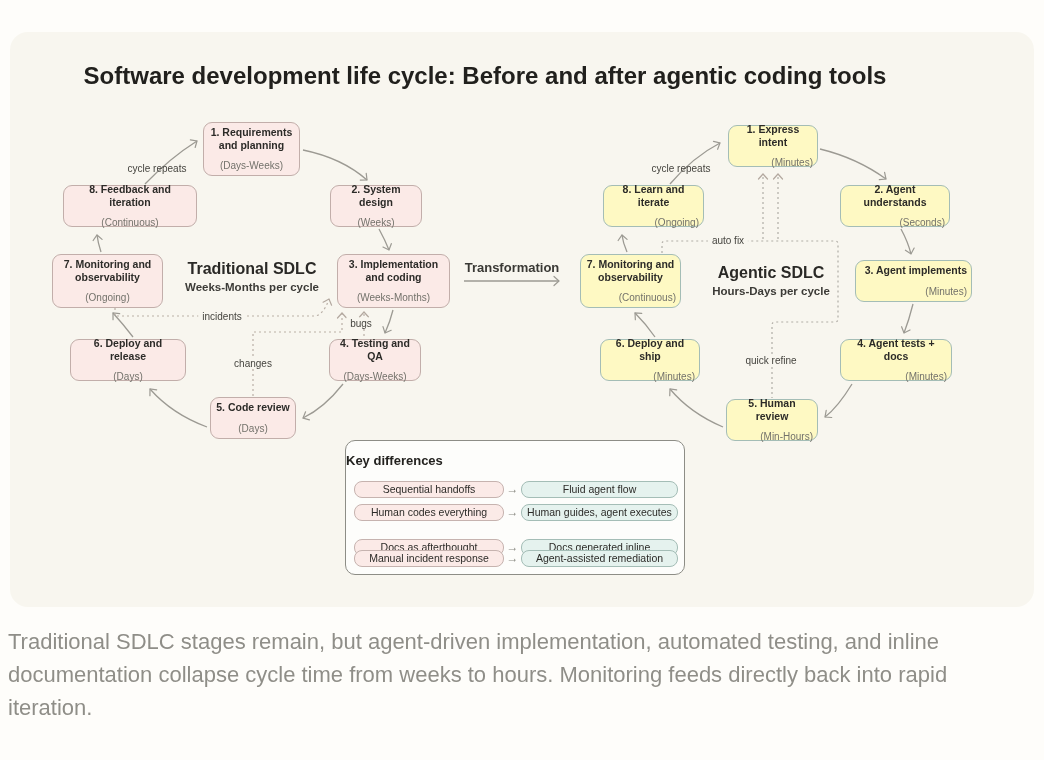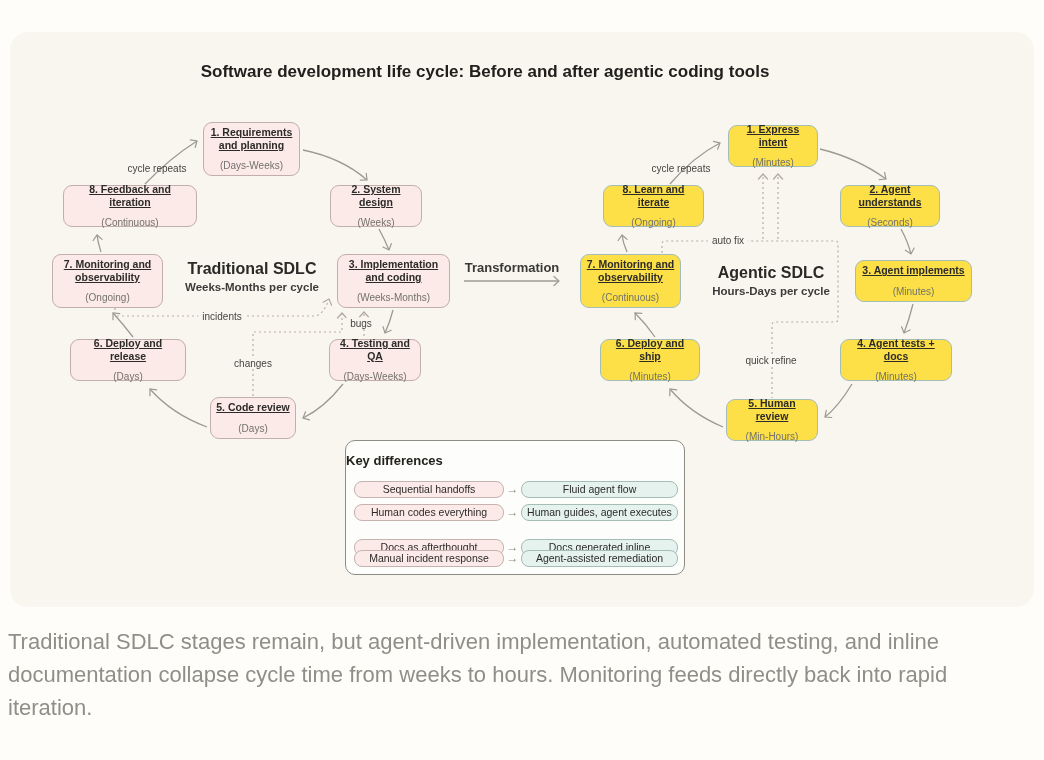--- a/index.html
+++ b/index.html
@@ -1,25 +1,25 @@
 <!DOCTYPE html>
 <html><head>
 <meta charset="utf-8">
 <style>
   html,body { margin:0; padding:0; }
   body { width:1044px; height:760px; background:#fefdfa; font-family:"Liberation Sans", sans-serif; }
   #page-root { position:relative; width:1044px; height:760px; overflow:hidden; }
   #panel { position:absolute; left:10px; top:32px; width:1024px; height:575px; background:#f8f6ef; border-radius:18px; }
-  #diagram-title { position:absolute; left:485px; top:62px; transform:translateX(-50%); font-size:17px; font-weight:700; color:#21201d; white-space:nowrap; }
+  #diagram-title { position:absolute; left:485px; top:62px; transform:translateX(-50%); font-size:24px; font-weight:700; color:#21201d; white-space:nowrap; }
   #arrow-layer { position:absolute; left:0; top:0; width:1044px; height:760px; pointer-events:none; }
 
   .node { position:absolute; border-radius:9px; display:flex; flex-direction:column; align-items:center; justify-content:center; text-align:center; padding:2px 4px; box-sizing:border-box; }
   .node.pink { background:#fbeae7; border:1px solid #c2aeaa; }
-  .node.teal { background:#fde047; border:1px solid #a4bdb6; }
-  .node-title { font-size:10.5px; font-weight:600; color:#2c2b28; line-height:1.25;text-decoration:underline; }
+  .node.teal { background:#fef9c3; border:1px solid #a4bdb6;align-items:flex-end; }
+  .node-title { font-size:10.5px; font-weight:600; color:#2c2b28; line-height:1.25; }
   .node-duration { font-size:10px; color:#73726b; margin-top:8px; line-height:1.2; }
 
   .flow-label { position:absolute; transform:translate(-50%,-50%); font-size:10px; color:#45443f; white-space:nowrap; }
   .flow-label.bg { background:#f8f6ef; padding:0 4px; }
 
   .group-title { position:absolute; width:200px; text-align:center; }
   .group-title .gt-name { font-size:16px; font-weight:700; color:#2a2926; }
   .group-title .gt-time { font-size:11.5px; font-weight:600; color:#3c3b37; margin-top:3px; }
 
   #transformation { position:absolute; left:452px; top:260px; width:120px; text-align:center; font-size:13px; font-weight:600; color:#3a3935; }
@@ -119,21 +119,21 @@
   </div>
   <div class="node pink" style="left:63px;top:185px;width:134px;height:42px">
     <div class="node-title">8. Feedback and iteration</div>
     <div class="node-duration">(Continuous)</div>
   </div>
 
   <div class="node teal" style="left:728px;top:125px;width:90px;height:42px">
     <div class="node-title">1. Express intent</div>
     <div class="node-duration">(Minutes)</div>
   </div>
-  <div class="node teal" style="left:840px;top:185px;width:100px;height:42px">
+  <div class="node teal" style="left:840px;top:185px;width:110px;height:42px">
     <div class="node-title">2. Agent understands</div>
     <div class="node-duration">(Seconds)</div>
   </div>
   <div class="node teal" style="left:855px;top:260px;width:117px;height:42px">
     <div class="node-title">3. Agent implements</div>
     <div class="node-duration">(Minutes)</div>
   </div>
   <div class="node teal" style="left:840px;top:339px;width:112px;height:42px">
     <div class="node-title">4. Agent tests + docs</div>
     <div class="node-duration">(Minutes)</div>

